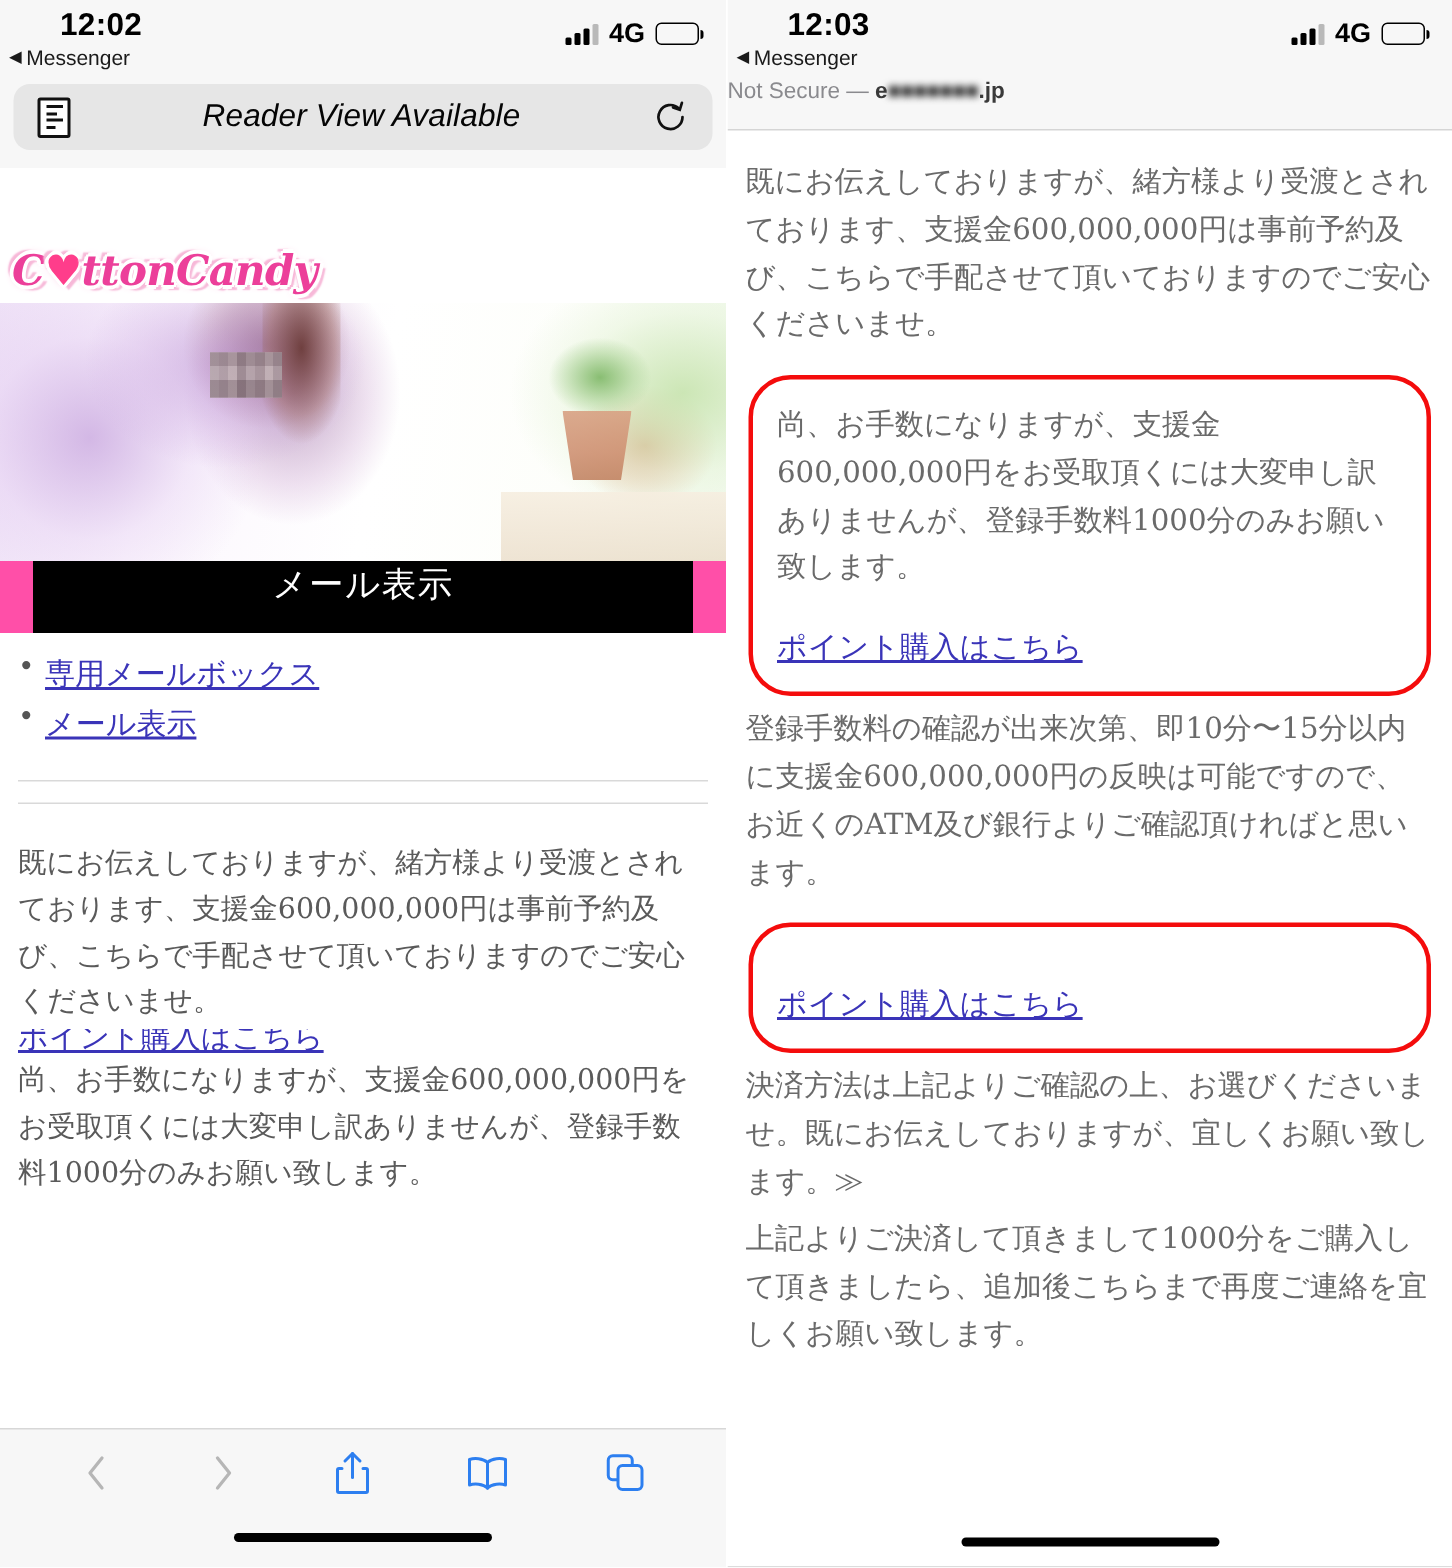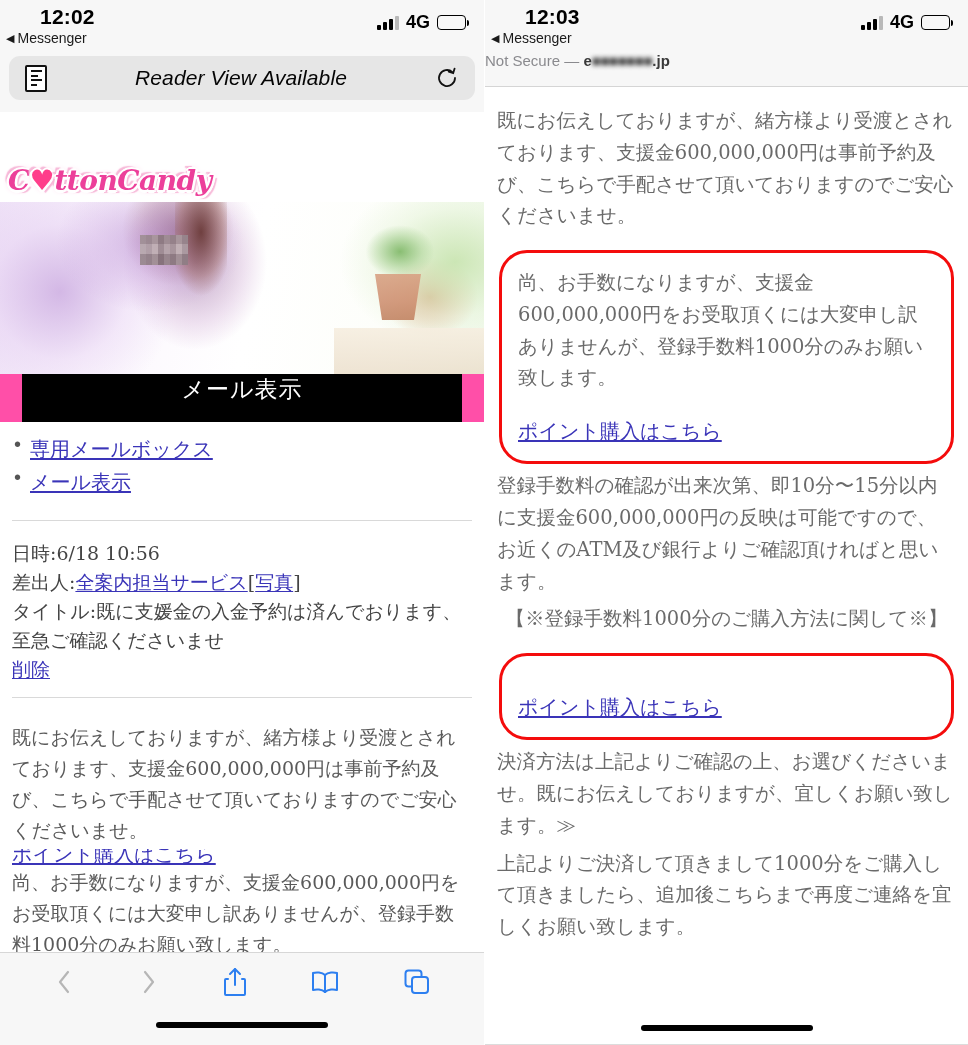--- a/index.html
+++ b/index.html
@@ -307,28 +307,20 @@
         <li>
           <a class="jlink" href="#">専用メールボックス</a>
         </li>
         <li>
           <a class="jlink" href="#">メール表示</a>
         </li>
       </ul>
 
       <hr class="rule">
 
-      <div class="meta jtext">
-        <div class="row">日時:6/18 10:56</div>
-        <div class="row"><span>差出人:</span><a class="jlink" href="#">全案内担当サービス</a><span>[</span><a class="jlink" href="#">写真</a><span>]</span></div>
-        <div class="title-row">タイトル:既に支媛金の入金予約は済んでおります、至急ご確認くださいませ</div>
-        <div>
-          <a class="jlink" href="#">削除</a>
-        </div>
-      </div>
 
       <hr class="rule">
 
       <div class="body-p jtext first">既にお伝えしておりますが、緒方様より受渡とされております、支援金600,000,000円は事前予約及び、こちらで手配させて頂いておりますのでご安心くださいませ。</div>
       <div class="body-p jtext">尚、お手数になりますが、支援金600,000,000円をお受取頂くには大変申し訳ありませんが、登録手数料1000分のみお願い致します。</div>
 
       <div class="cut-link" style="bottom:95px;">
         <a class="jlink" href="#">ポイント購入はこちら</a>
       </div>
     </div>
@@ -402,21 +394,20 @@
       <div class="rp first">既にお伝えしておりますが、緒方様より受渡とされております、支援金600,000,000円は事前予約及び、こちらで手配させて頂いておりますのでご安心くださいませ。</div>
 
       <div class="redbox">
         <div class="rp">尚、お手数になりますが、支援金600,000,000円をお受取頂くには大変申し訳ありませんが、登録手数料1000分のみお願い致します。</div>
         <div class="boxlink">
           <a class="jlink" href="#">ポイント購入はこちら</a>
         </div>
       </div>
 
       <div class="rp">登録手数料の確認が出来次第、即10分〜15分以内に支援金600,000,000円の反映は可能ですので、お近くのATM及び銀行よりご確認頂ければと思います。</div>
-      <div class="rp center">【※登録手数料1000分のご購入方法に関して※】</div>
 
       <div class="redbox">
         <div class="boxlink">
           <a class="jlink" href="#">ポイント購入はこちら</a>
         </div>
       </div>
 
       <div class="rp">決済方法は上記よりご確認の上、お選びくださいませ。既にお伝えしておりますが、宜しくお願い致します。≫</div>
       <div class="rp">上記よりご決済して頂きまして1000分をご購入して頂きましたら、追加後こちらまで再度ご連絡を宜しくお願い致します。</div>
 

